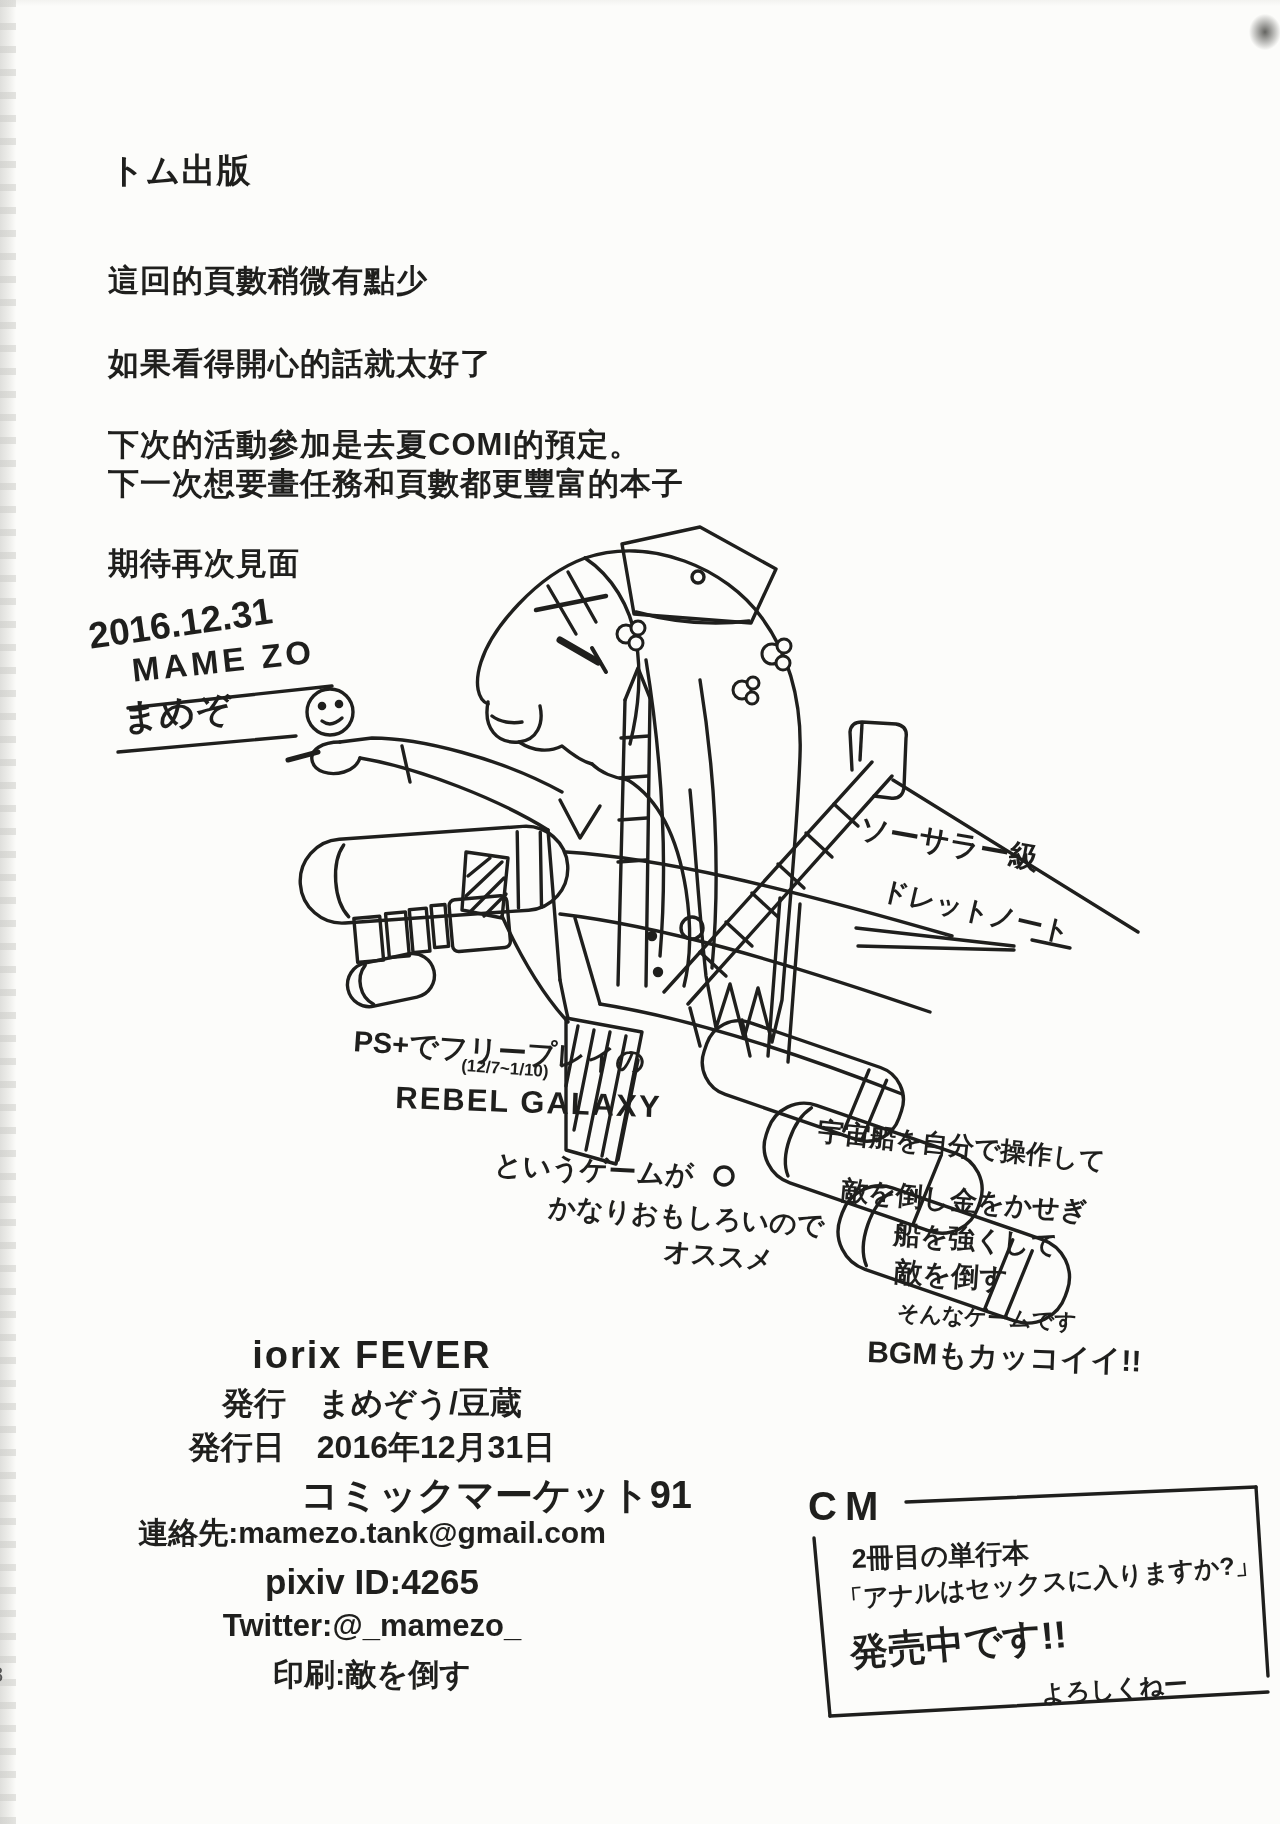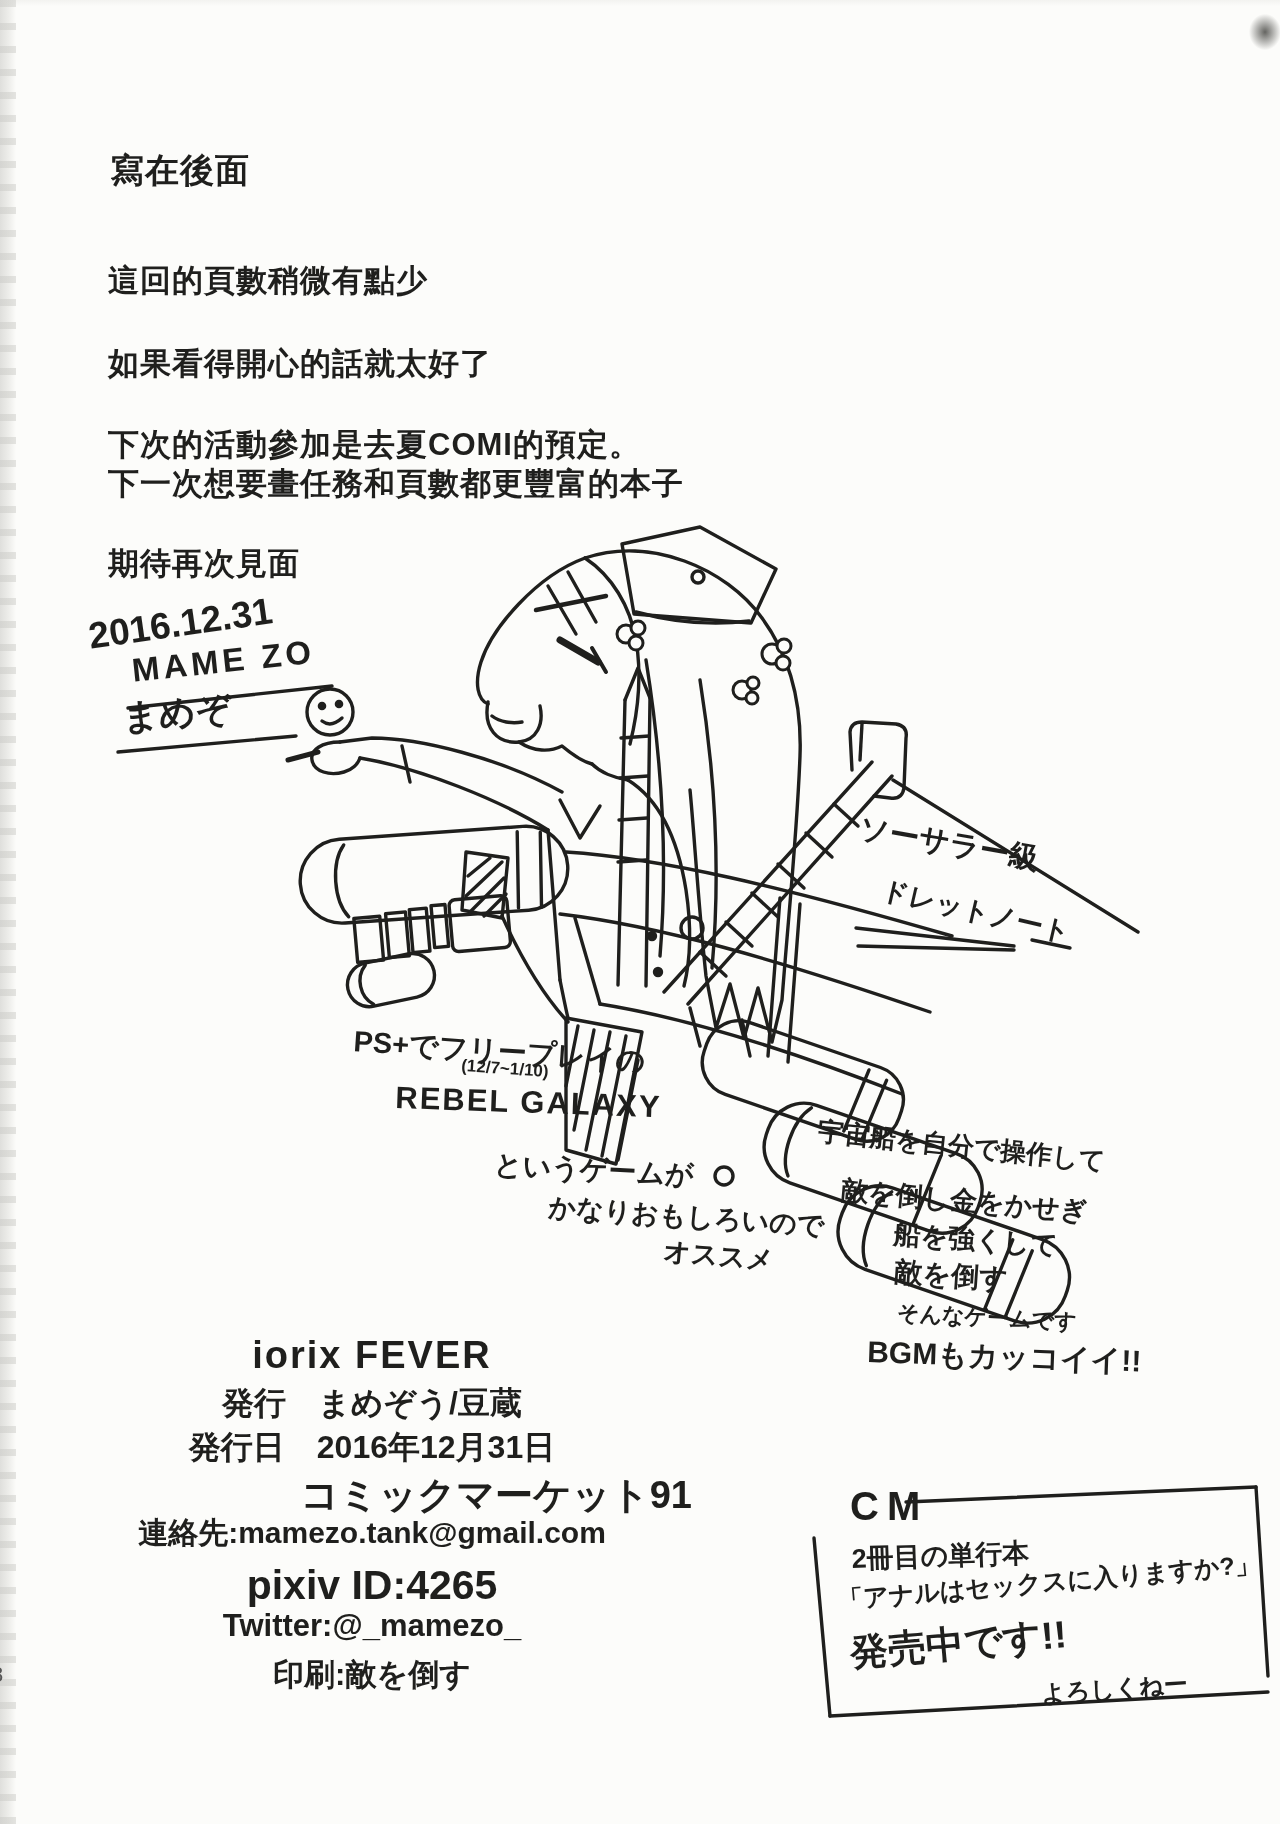--- a/index.html
+++ b/index.html
@@ -187,21 +187,21 @@
 
       <g>
         <path d="M814,1538 L830,1716"></path>
         <path d="M906,1502 L1256,1487"></path>
         <path d="M1256,1487 L1268,1676"></path>
         <path d="M830,1716 L1268,1692"></path>
       </g>
     </g>
   </svg>
 
-  <div class="txt cjk" style="left:110px;top:148px;font-size:34px;">寫在後面</div>
+  <div class="txt cjk" style="left:110px;top:148px;font-size:34px;">トム出版</div>
 
   <div class="txt cjk" style="left:108px;top:260px;font-size:31px;">這回的頁數稍微有點少</div>
   <div class="txt cjk" style="left:108px;top:343px;font-size:31px;text-align:center;">如果看得開心的話就太好了</div>
 
   <div class="txt cjk" style="left:108px;top:424px;font-size:31px;">下次的活動參加是去夏COMI的預定。</div>
   <div class="txt cjk" style="left:108px;top:463px;font-size:31px;">下一次想要畫任務和頁數都更豐富的本子</div>
 
   <div class="txt cjk" style="left:108px;top:543px;font-size:31px;">期待再次見面</div>
 
   <div class="txt hand" style="left:86px;top:616px;font-size:37px;transform:rotate(-8deg);">2016.12.31</div>
@@ -223,24 +223,24 @@
   <div class="txt hand" style="left:895px;top:1216px;font-size:27px;transform:rotate(4deg);">船を強くして</div>
   <div class="txt hand" style="left:896px;top:1253px;font-size:28px;transform:rotate(4deg);">敵を倒す</div>
   <div class="txt hand" style="left:898px;top:1298px;font-size:22px;transform:rotate(3deg);">そんなゲームです</div>
   <div class="txt hand" style="left:868px;top:1332px;font-size:30px;transform:rotate(2deg);">BGMもカッコイイ!!</div>
 
   <div class="colophon-line" style="top:1334px;font-size:38px;letter-spacing:2px;">iorix FEVER</div>
   <div class="colophon-line" style="top:1382px;font-size:32px;">発行　まめぞう/豆蔵</div>
   <div class="colophon-line" style="top:1426px;font-size:32px;">発行日　2016年12月31日</div>
   <div class="colophon-line" style="top:1470px;font-size:38px;text-align:right;">コミックマーケット91</div>
   <div class="colophon-line" style="top:1513px;font-size:30px;">連絡先:mamezo.tank@gmail.com</div>
-  <div class="colophon-line" style="top:1562px;font-size:41px;">pixiv ID:4265</div>
+  <div class="colophon-line" style="top:1562px;font-size:35px;">pixiv ID:4265</div>
   <div class="colophon-line" style="top:1608px;font-size:31px;">Twitter:@_mamezo_</div>
   <div class="colophon-line" style="top:1654px;font-size:31px;">印刷:敵を倒す</div>
 
-  <div class="txt hand" style="left:808px;top:1484px;font-size:40px;letter-spacing:8px;margin-left:42px;">CM</div>
+  <div class="txt hand" style="left:808px;top:1484px;font-size:40px;letter-spacing:8px;">CM</div>
   <div class="txt hand" style="left:851px;top:1541px;font-size:27px;transform:rotate(-2deg);">2冊目の単行本</div>
   <div class="txt hand" style="left:837px;top:1584px;font-size:25px;transform:rotate(-5deg);">「アナルはセックスに入りますか?」</div>
   <div class="txt hand" style="left:848px;top:1628px;font-size:38px;transform:rotate(-5deg);">発売中です!!</div>
   <div class="txt hand" style="left:1040px;top:1678px;font-size:24px;transform:rotate(-4deg);">よろしくねー</div>
 
   <div class="pageno">8</div>
 </div>
 
 </body></html>

